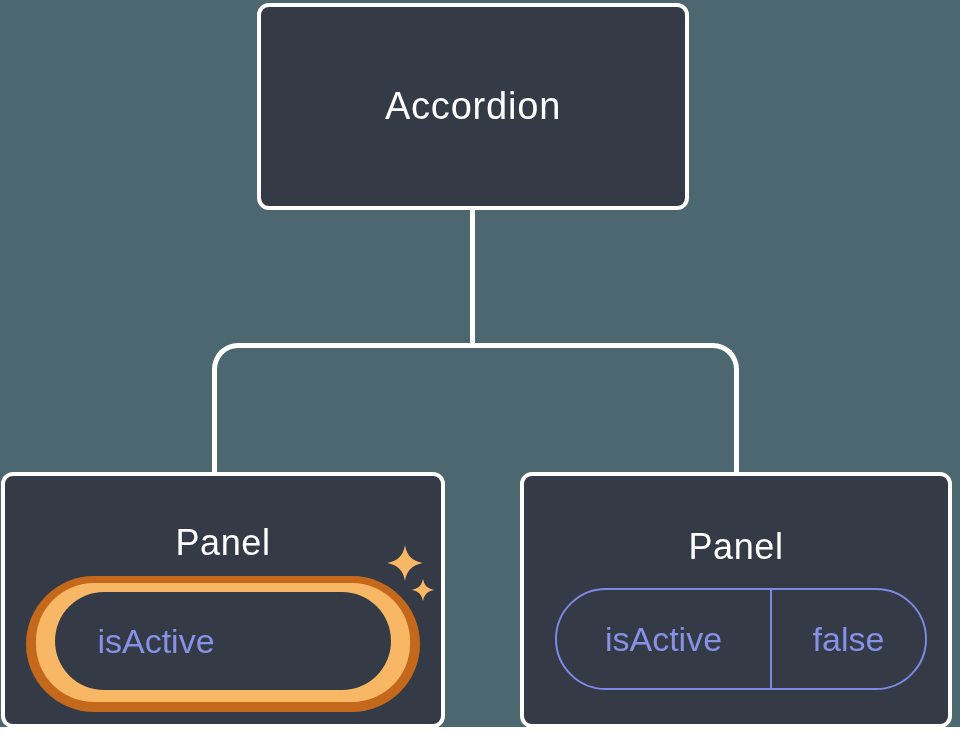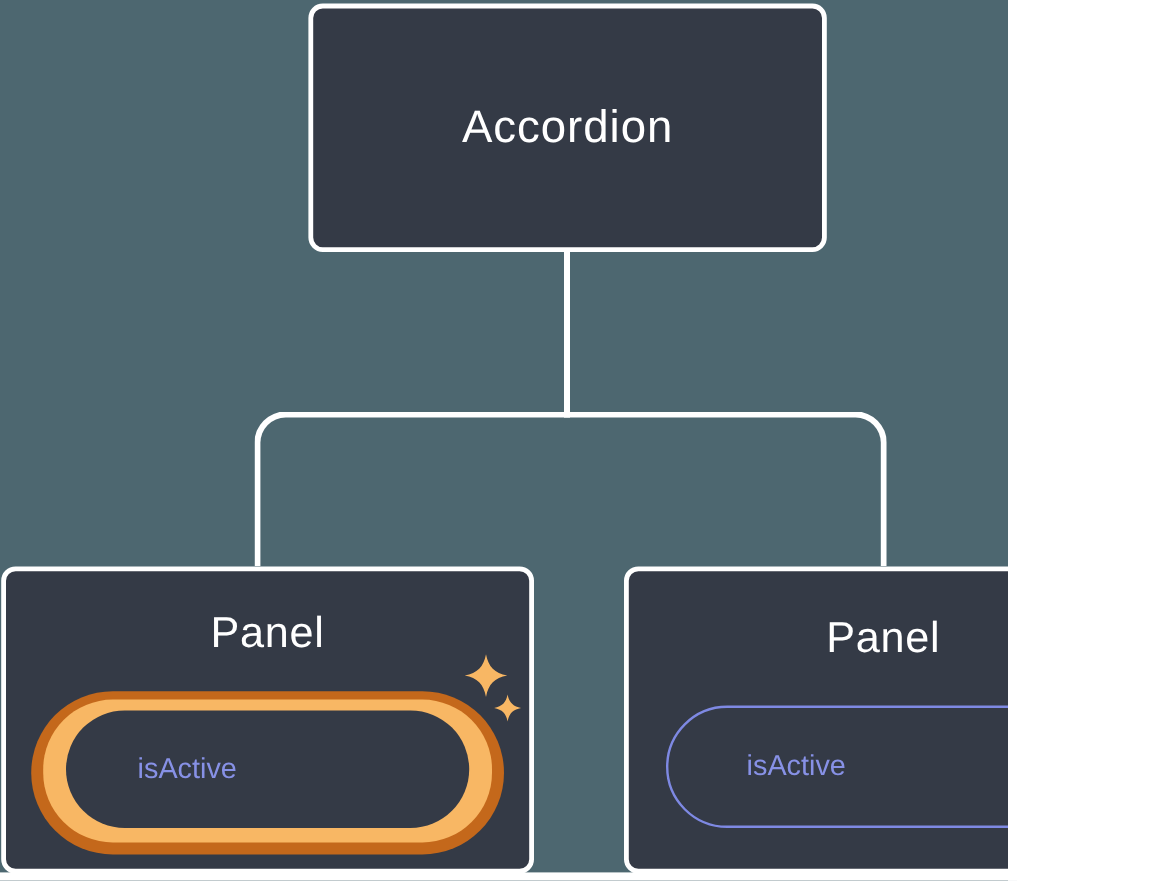--- a/index.html
+++ b/index.html
@@ -3,21 +3,21 @@
 <meta charset="utf-8">
 <style>
   html, body {
     margin: 0;
     padding: 0;
     background: #ffffff;
     font-family: "Liberation Sans", sans-serif;
   }
   .canvas {
     position: relative;
-    width: 840px;
+    width: 960px;
     height: 734px;
     background: #4D6770;
     overflow: hidden;
   }
   
   .bottom-edge {
     position: absolute;
     left: 0; right: 0; bottom: 0;
     height: 7px;
     background: #ffffff;
@@ -69,20 +69,21 @@
   }
   .panel-title {
     position: absolute;
     left: 0; right: 0;
     text-align: center;
     color: #ffffff;
     font-size: 36px;
     font-weight: 500;
     letter-spacing: 0.6px;
     line-height: 44px;
+    margin-top: 16px;
   }
   .node-panel-left  .panel-title { top: 29px; }
   .node-panel-right .panel-title { top: 33px; }
   
   .highlight-ring-outer {
     position: absolute;
     left: 21px; top: 100px;
     width: 394px; height: 136px;
     border-radius: 68px;
     background: #C4681B;
@@ -101,21 +102,21 @@
   }
   .pill-active {
     position: absolute;
     left: 19px; right: 19px; top: 9px; bottom: 12px;
     border-radius: 49px;
   }
   .pill-cell {
     display: flex;
     align-items: center;
     justify-content: center;
-    font-size: 24px;
+    font-size: 34px;
     color: #8791E6;
   }
   .pill-active .pill-cell-name { flex: 0 0 202px; }
   .pill-active .pill-cell-value {
     flex: 1;
     border-left: 2px solid #E2A55C;
     font-weight: bold;
     color: #7C87E5;
   }
   
@@ -175,16 +176,17 @@
         <path fill="#F8B764" d="M12 0.8 C13.3 7.5 16.5 10.7 23.2 12 C16.5 13.3 13.3 16.5 12 23.2 C10.7 16.5 7.5 13.3 0.8 12 C7.5 10.7 10.7 7.5 12 0.8 Z"></path>
       </svg>
     </span>
   </div>
 
   <div class="node node-panel-right">
     <div class="panel-title">Panel</div>
 
     <div class="pill pill-inactive">
       <div class="pill-cell pill-cell-name">isActive</div>
+      <div class="pill-cell pill-cell-value">false</div>
     </div>
   </div>
 
 </div>
 
 </body></html>

